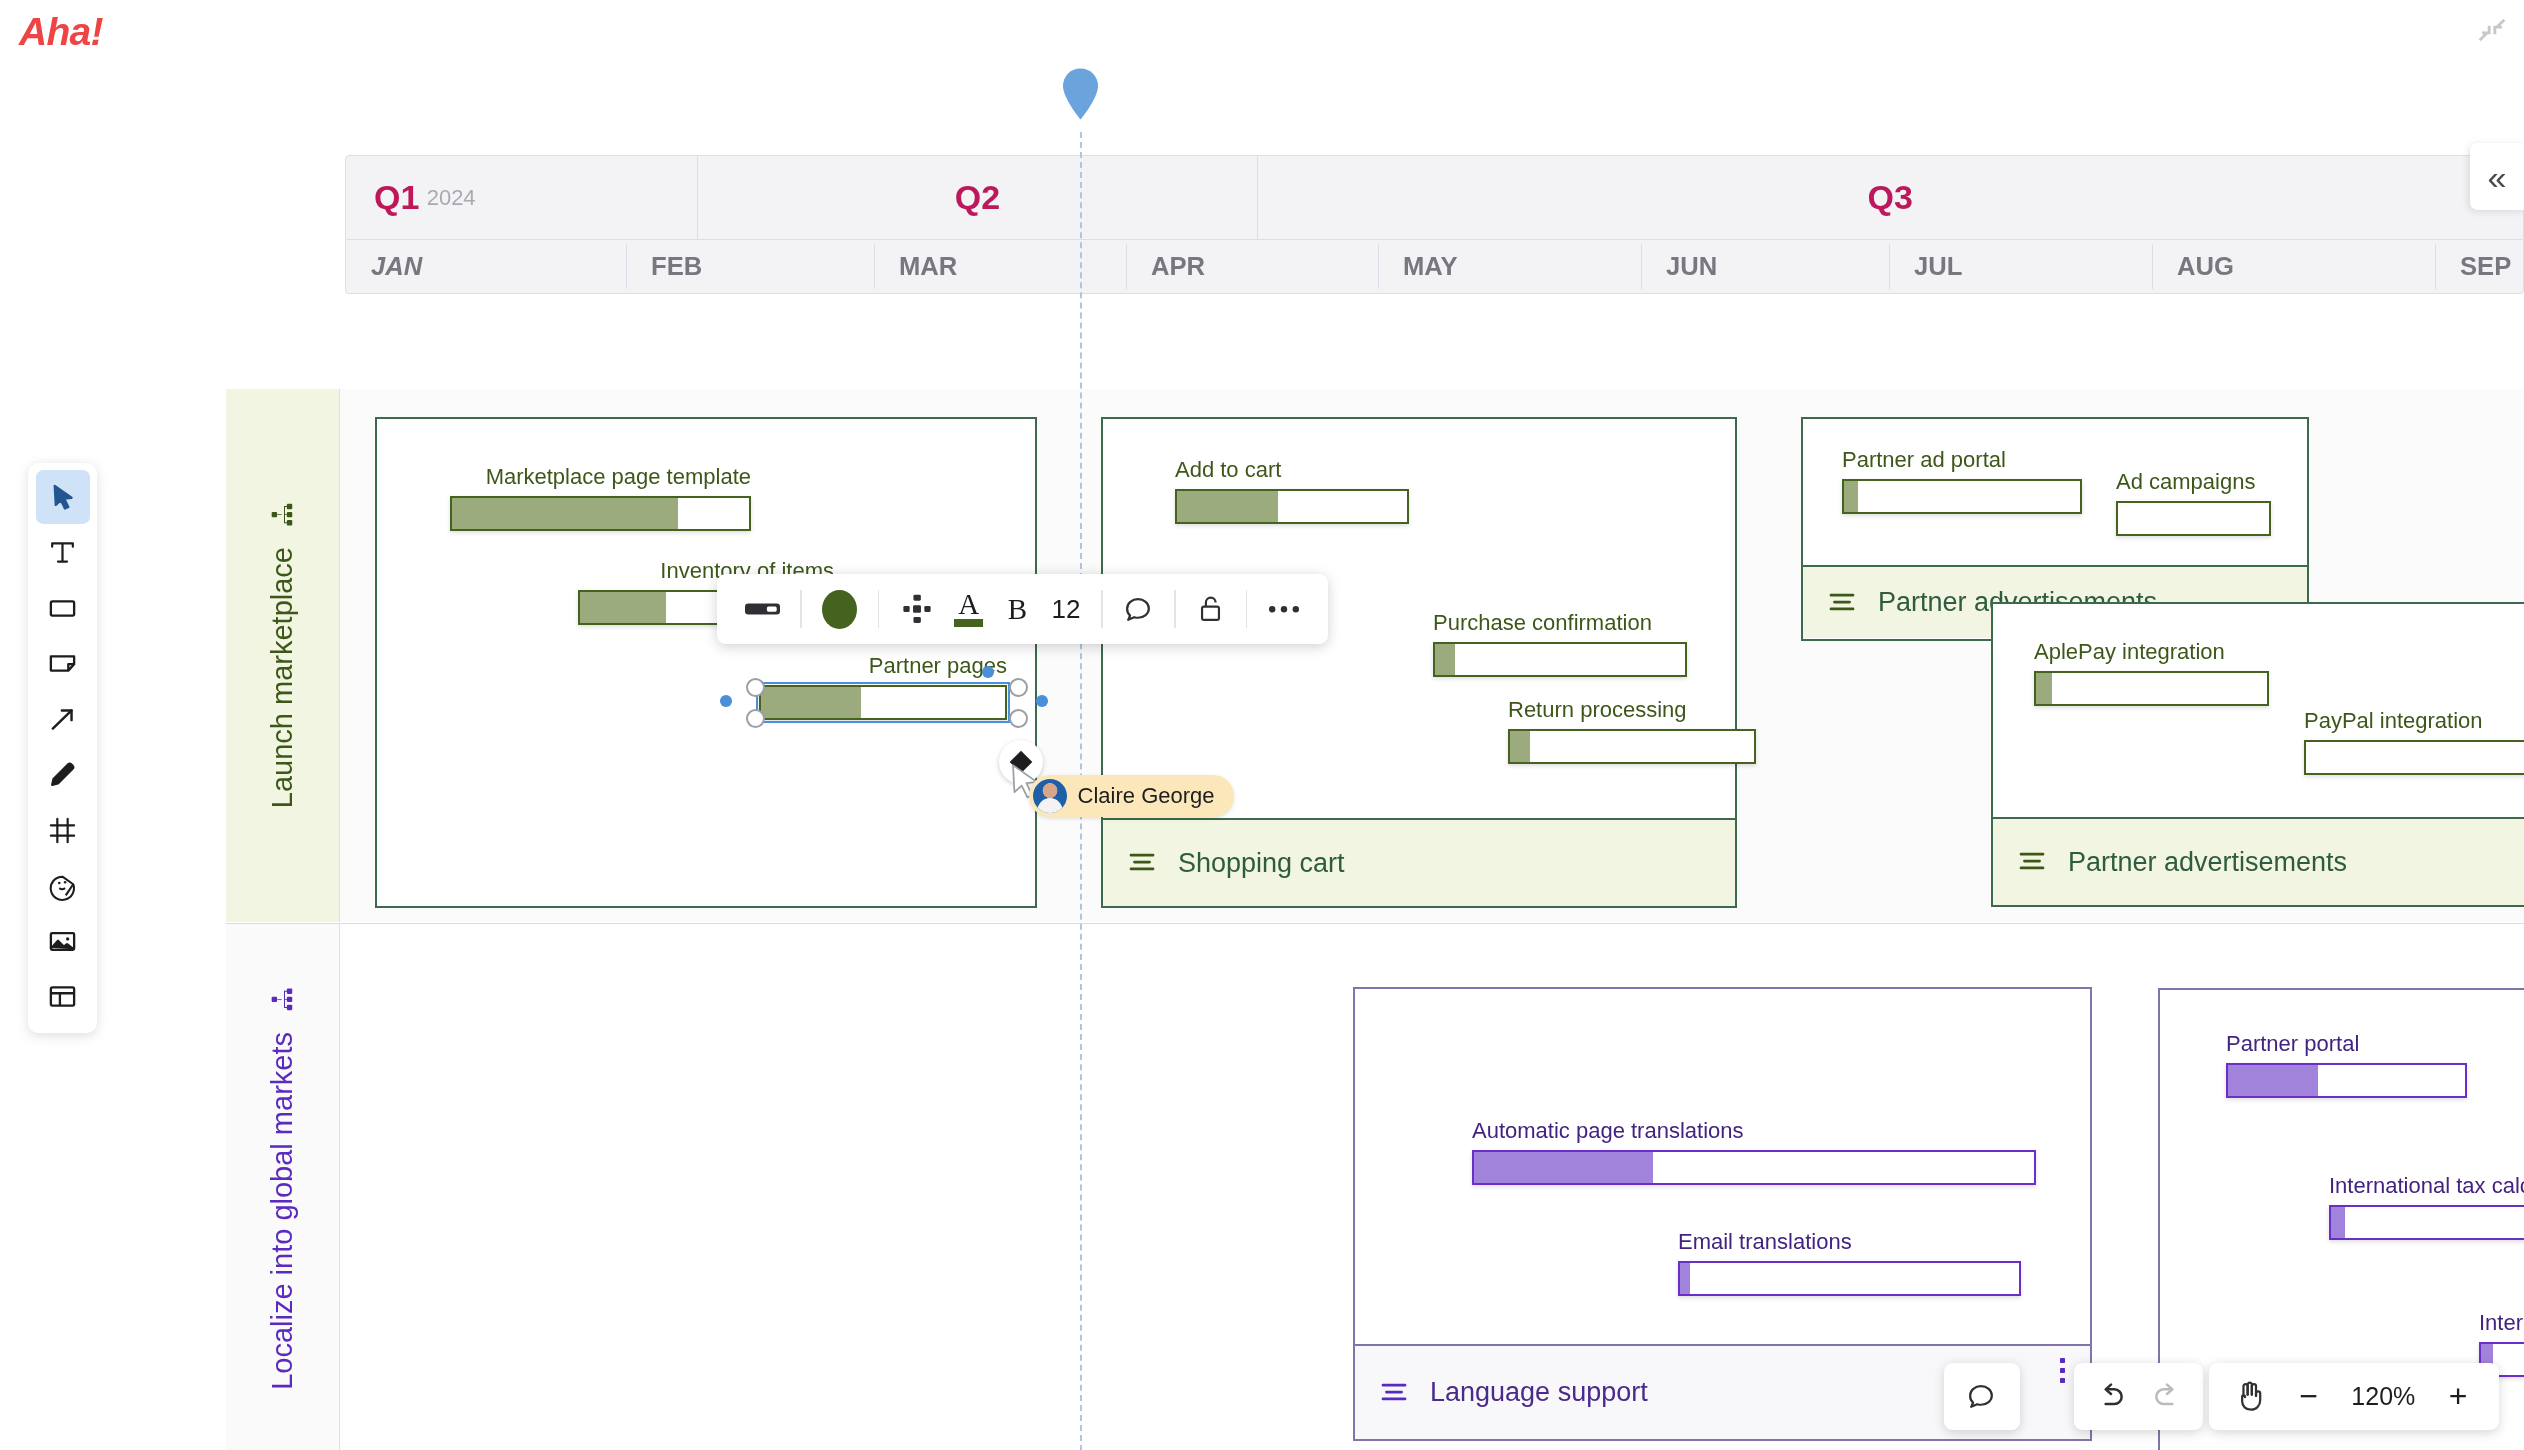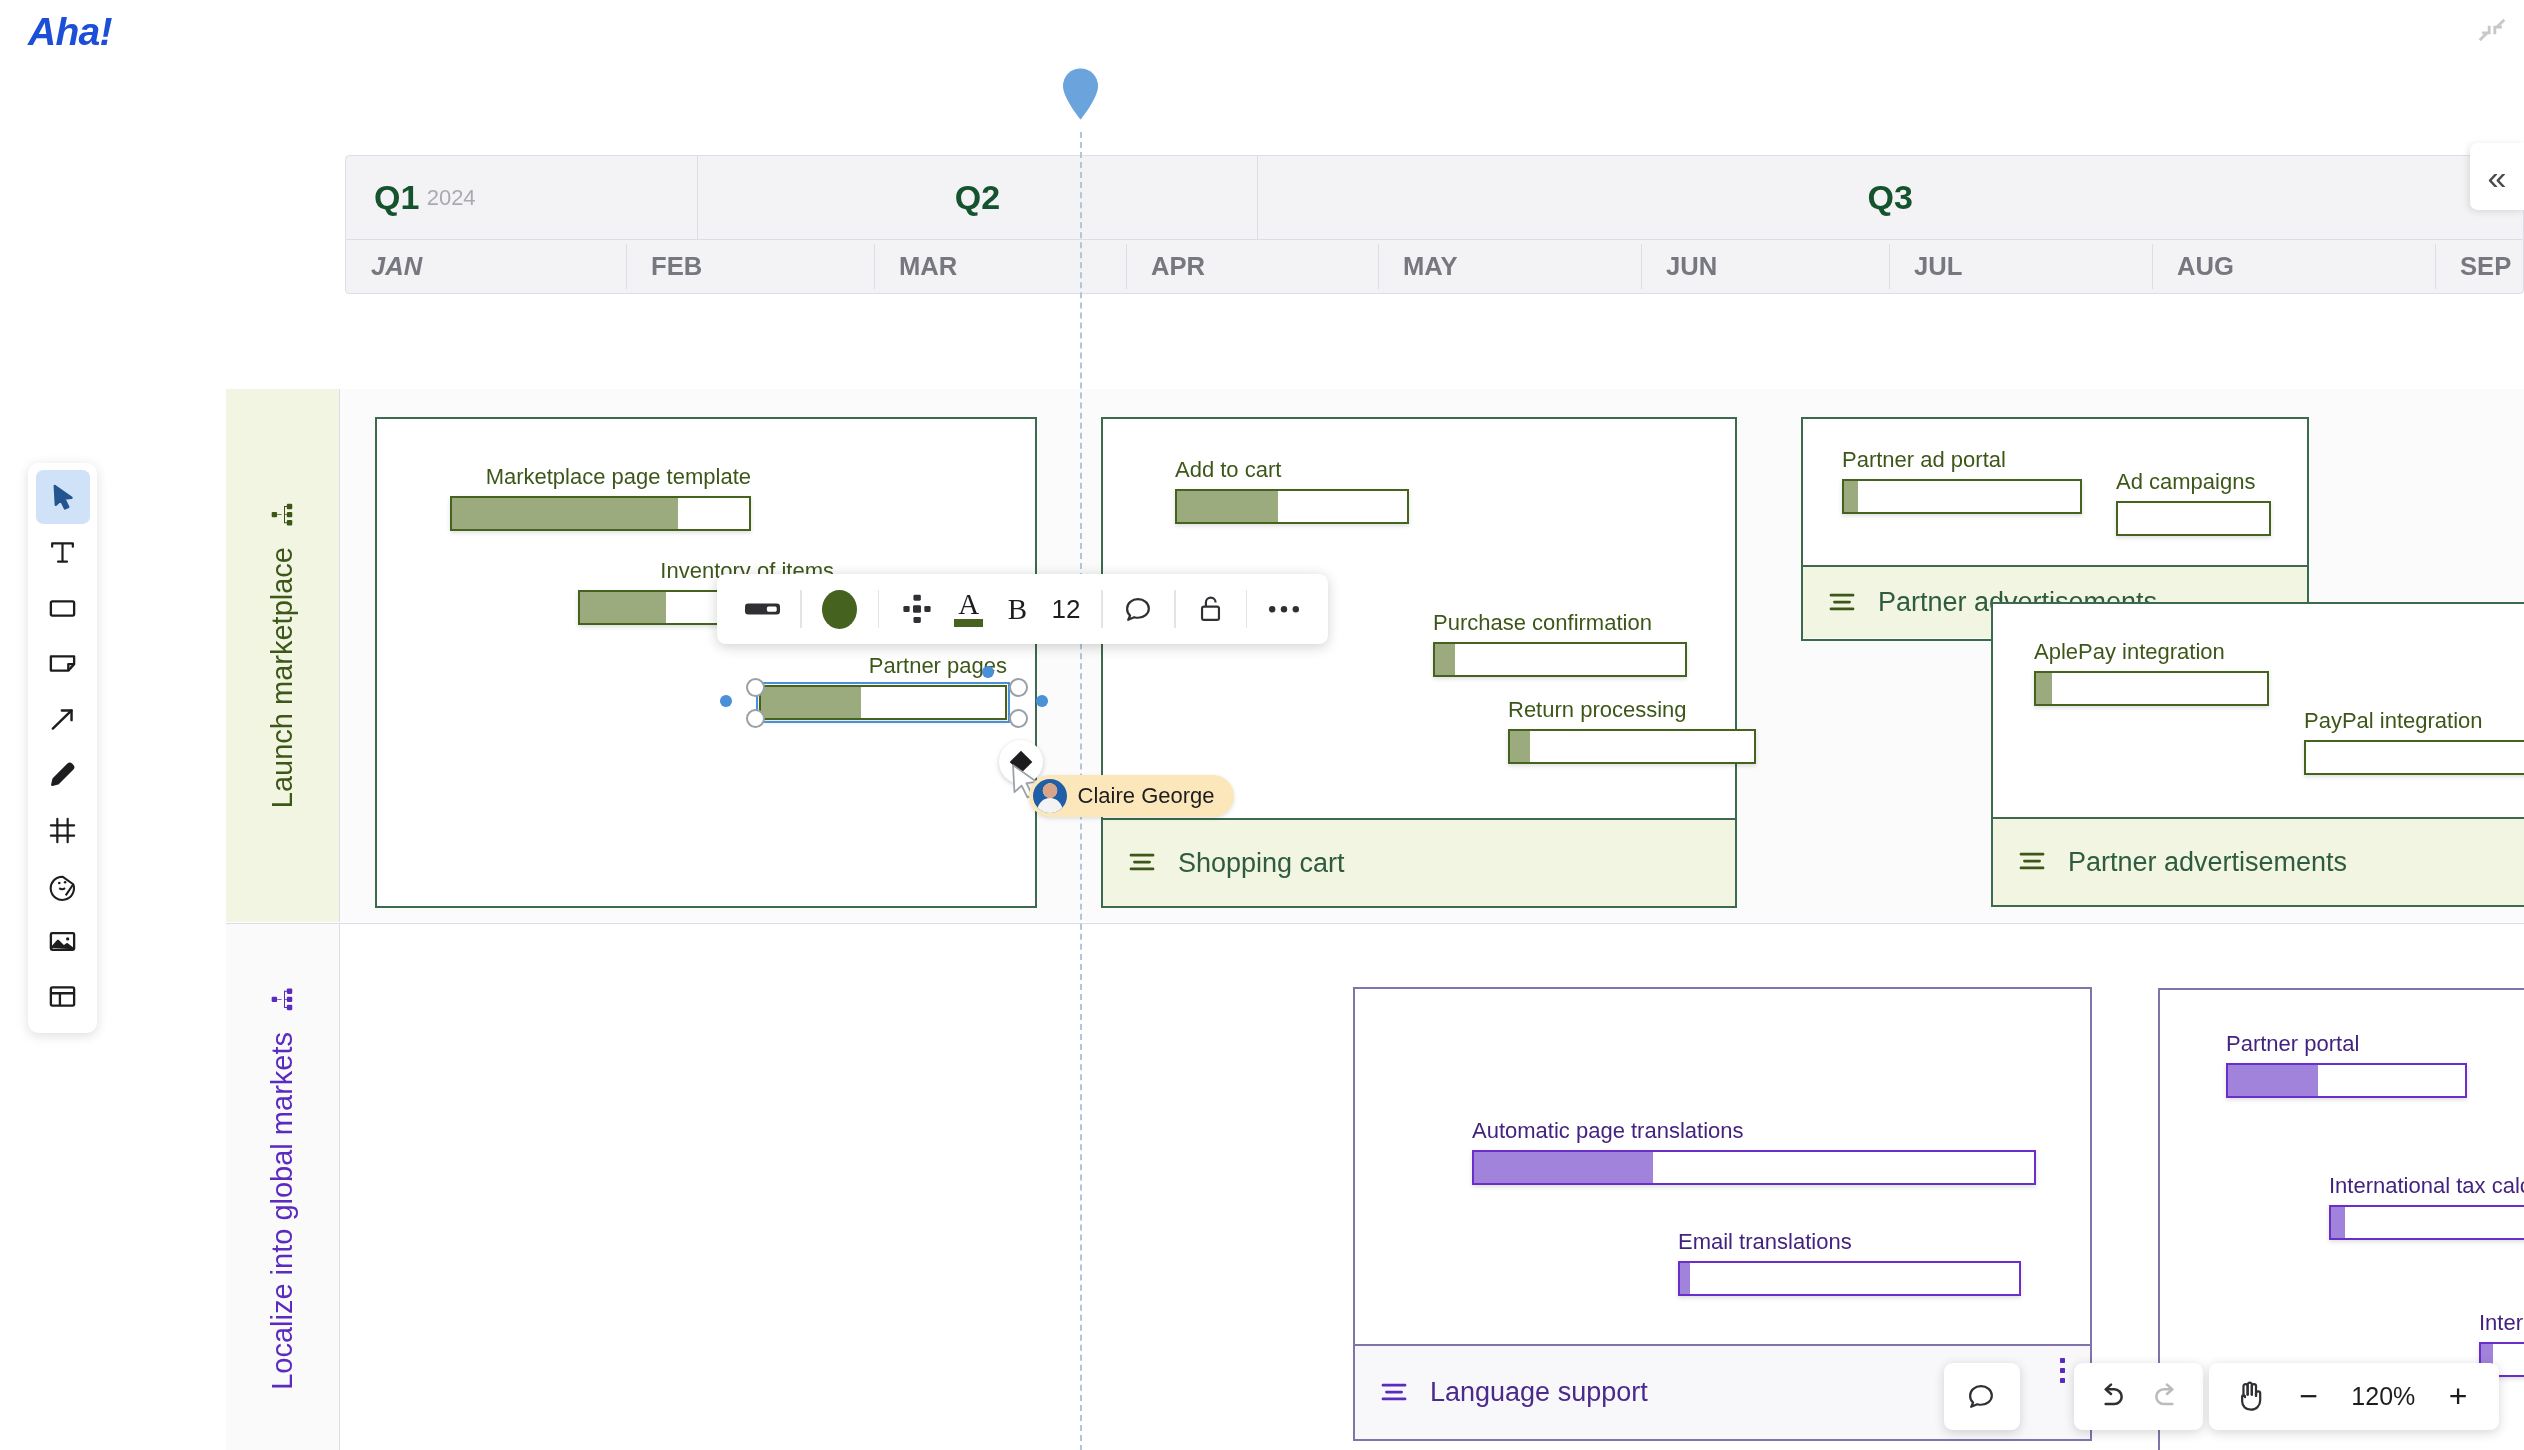--- a/index.html
+++ b/index.html
@@ -6,22 +6,22 @@
   html, body {
     width: 2525px; height: 1451px;
     overflow: hidden;
     background: #ffffff;
     font-family: "Liberation Sans", sans-serif;
     -webkit-font-smoothing: antialiased;
   }
 
   
   #brand {
-    position: absolute; left: 28px; top: 10.2px;
-    font-size: 39px; font-weight: 800; color: #1d4ed8;
+    position: absolute; left: 19px; top: 10.2px;
+    font-size: 39px; font-weight: 800; color: #ef4444;
     letter-spacing: -0.7px; font-style: italic;
   }
 
   
   #collapse-fullscreen {
     position: absolute; right: 14.6px; top: 13px;
     width: 34px; height: 34px; cursor: pointer;
   }
 
   
@@ -69,21 +69,21 @@
     border-radius: 4.4px 4.4px 0 0;
   }
   .quarter {
     display: flex; align-items: center; justify-content: center;
     color: #7b7b83; position: relative;
   }
   .quarter + .quarter::before {
     content: ""; position: absolute; left: 0; top: 0; bottom: 0;
     width: 0.7px; background: #dedce8;
   }
-  .q-name { font-size: 34px; font-weight: 700; color: #14532d; }
+  .q-name { font-size: 34px; font-weight: 700; color: #be185d; }
   .q-year { font-size: 22px; font-weight: 400; color: #a9a9b2; margin-left: 7.3px; }
   .quarter.q1 { justify-content: flex-start; padding-left: 28px; }
 
   #month-row {
     display: flex; height: 54px;
     background: #f3f3f6;
     border: 0.7px solid #dedce8;
     border-top: none;
     border-radius: 0 0 4.4px 4.4px;
   }

